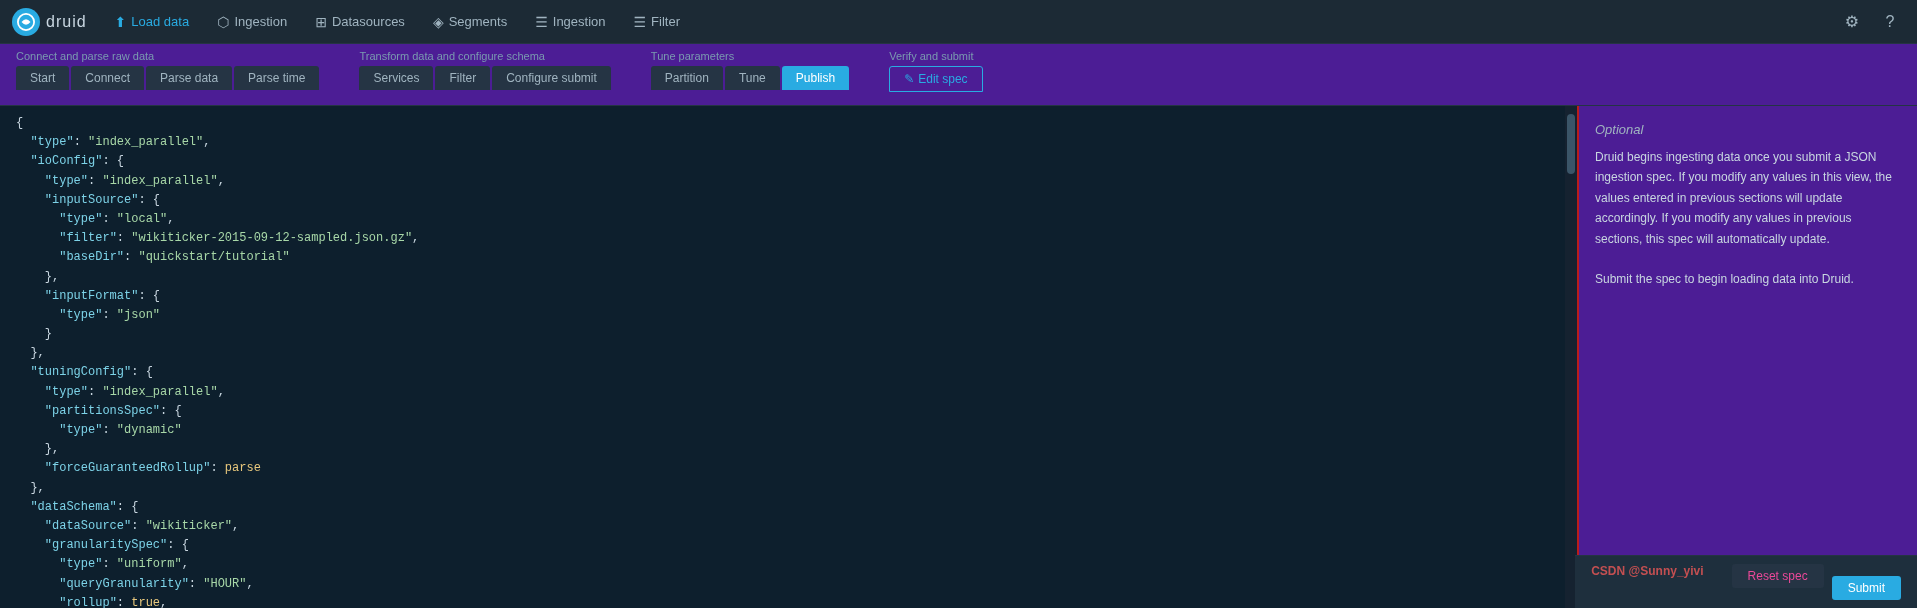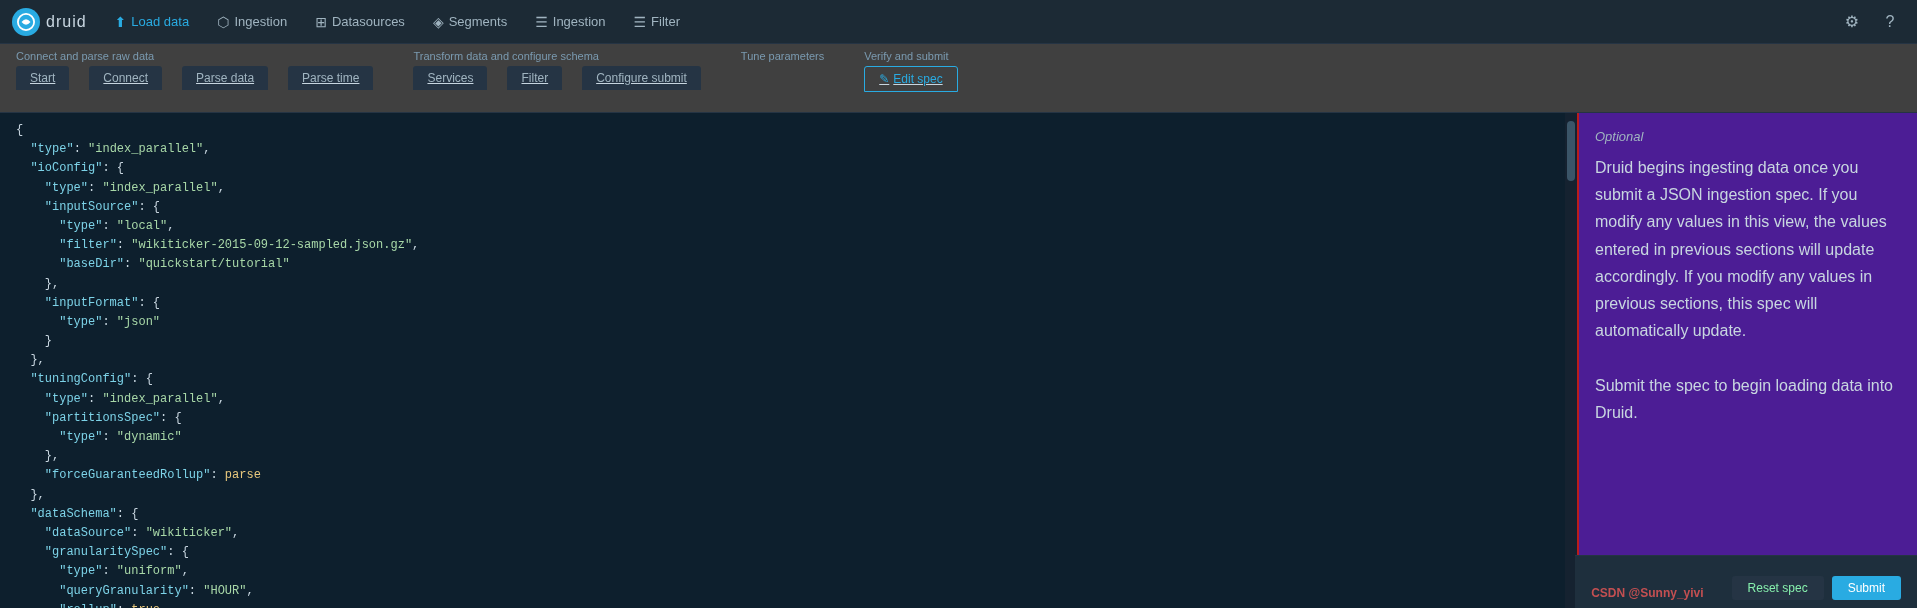--- a/index.html
+++ b/index.html
@@ -58,40 +58,40 @@
       width: 30px; height: 30px;
       background: none; border: none;
       color: #a0b4c0; cursor: pointer;
       font-size: 16px;
       display: flex; align-items: center; justify-content: center;
       border-radius: 4px;
     }
 
     
     .step-bar {
-      background: #404040;
-      padding: 6px 16px 16px 16px;
+      background: #4c1d95;
+      padding: 6px 16px 9px 16px;
       border-bottom: 1px solid #253444;
     }
     .step-groups {
       display: flex;
       gap: 0;
       margin-bottom: 4px;
     }
     .step-group {
       display: flex; flex-direction: column;
       margin-right: 40px;
     }
     .step-group-label {
       color: #7a9ab0;
       font-size: 11px;
       margin-bottom: 4px;
     }
     .step-buttons {
-      display: flex; gap: 20px; text-decoration: underline;
+      display: flex; gap: 2px;
     }
     .step-btn {
       padding: 5px 14px;
       border: none;
       background: #253444;
       color: #a0b4c0;
       cursor: pointer;
       font-size: 12px;
       border-radius: 3px 3px 0 0;
     }
@@ -160,33 +160,33 @@
       overflow-y: auto;
     }
     .sidebar-section-title {
       color: #a0b4c0;
       font-style: italic;
       font-size: 13px;
       margin-bottom: 10px;
     }
     .sidebar-text {
       color: #c8d6e0;
-      font-size: 16px;
+      font-size: 12px;
       line-height: 1.7;
     }
     .bottom-btn {
       padding: 5px 16px;
       border: none;
       border-radius: 3px;
       cursor: pointer;
       font-size: 12px;
     }
     .btn-reset {
       background: #253444;
-      color: #86efac;
+      color: #ec4899;
     }
     .btn-submit {
       background: #29abe2;
       color: #fff;
       margin-top: 12px;
     }
 
     .watermark {
       position: absolute;
       bottom: 6px;
@@ -259,20 +259,25 @@
       <div class="step-group-label">Transform data and configure schema</div>
       <div class="step-buttons">
         <button class="step-btn">Services</button>
         <button class="step-btn">Filter</button>
         <button class="step-btn">Configure submit</button>
       </div>
     </div>
 
     <div class="step-group">
       <div class="step-group-label">Tune parameters</div>
+      <div class="step-buttons">
+        <button class="step-btn">Partition</button>
+        <button class="step-btn">Tune</button>
+        <button class="step-btn active">Publish</button>
+      </div>
     </div>
 
     <div class="step-group">
       <div class="step-group-label">Verify and submit</div>
       <div class="step-buttons">
         <button class="step-btn edit-spec">
           <span>✎</span>
           Edit spec
         </button>
       </div>
@@ -326,17 +331,17 @@
   <div class="sidebar-panel">
     <div class="sidebar-section-title">Optional</div>
     <div class="sidebar-text">
       Druid begins ingesting data once you submit a JSON ingestion spec. If you modify any values in this view, the values entered in previous sections will update accordingly. If you modify any values in previous sections, this spec will automatically update.<br><br>
       Submit the spec to begin loading data into Druid.
     </div>
   </div>
 
 </div>
 
-<div style="position:fixed; bottom:0; right:0; display:flex; align-items:flex-end; gap:8px; padding:8px 16px; background:#1e2f3d; border-top:1px solid #253444; z-index:100;">
+<div style="position:fixed; bottom:0; right:0; display:flex; align-items:flex-start; gap:8px; padding:8px 16px; background:#1e2f3d; border-top:1px solid #253444; z-index:100;">
   <span class="watermark" style="position:static; color:#e05555; font-size:12px; font-weight:bold; margin-right:20px;">CSDN @Sunny_yivi</span>
   <button class="bottom-btn btn-reset">Reset spec</button>
   <button class="bottom-btn btn-submit">Submit</button>
 </div>
 
 </body></html>

